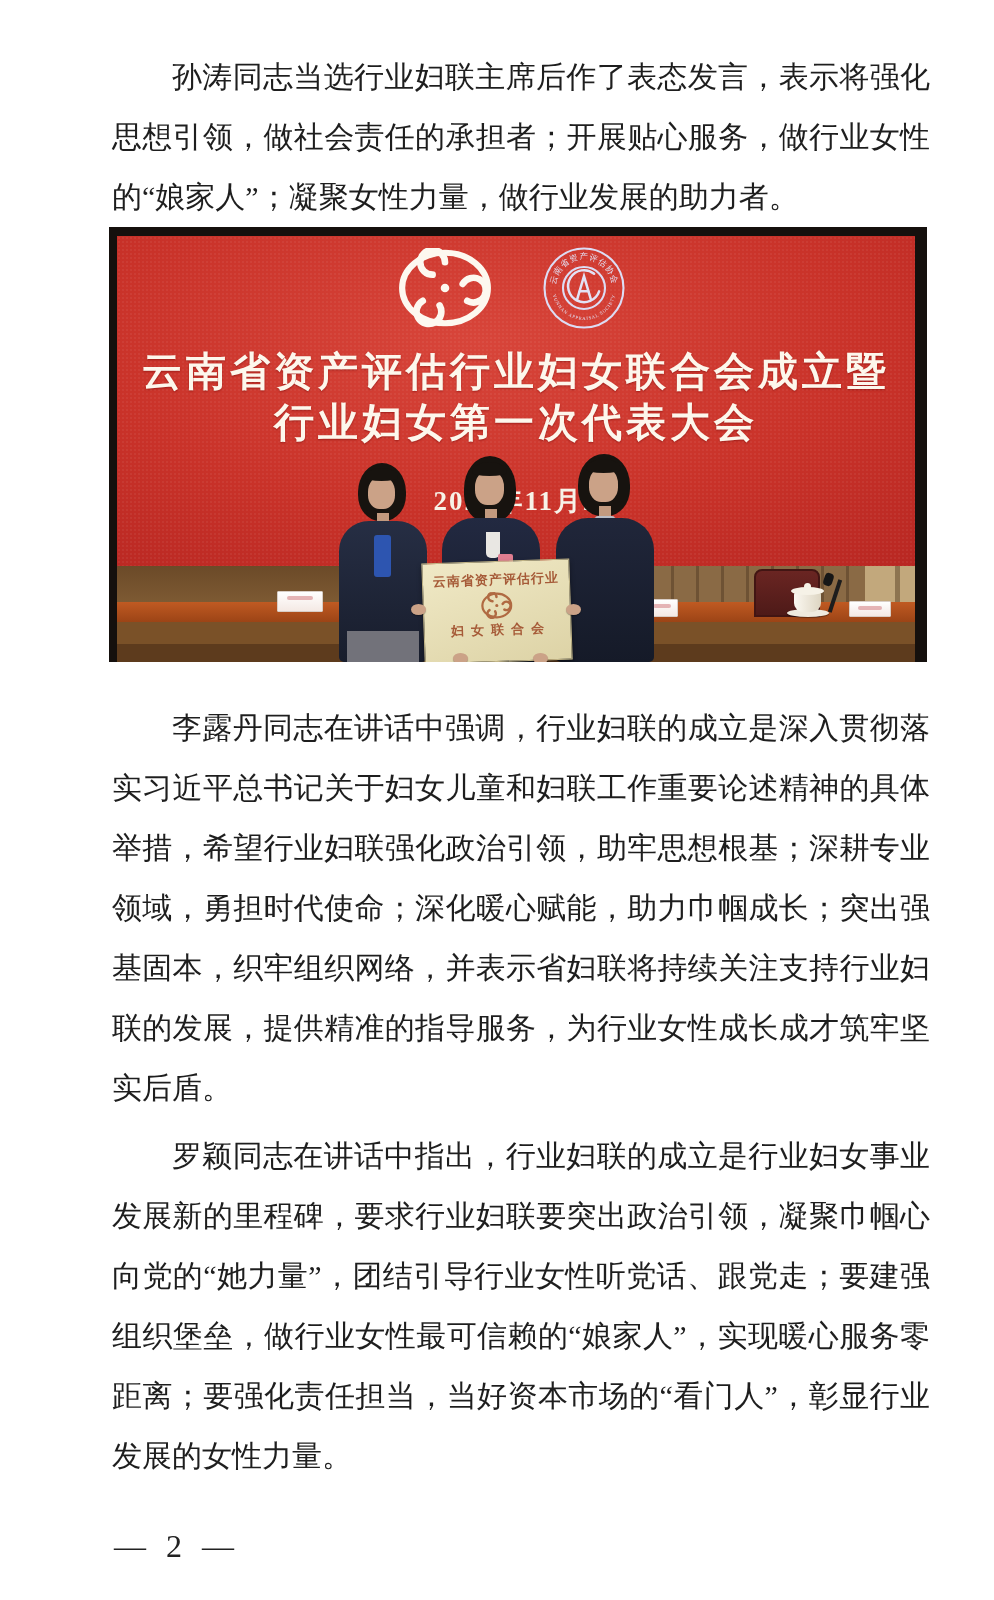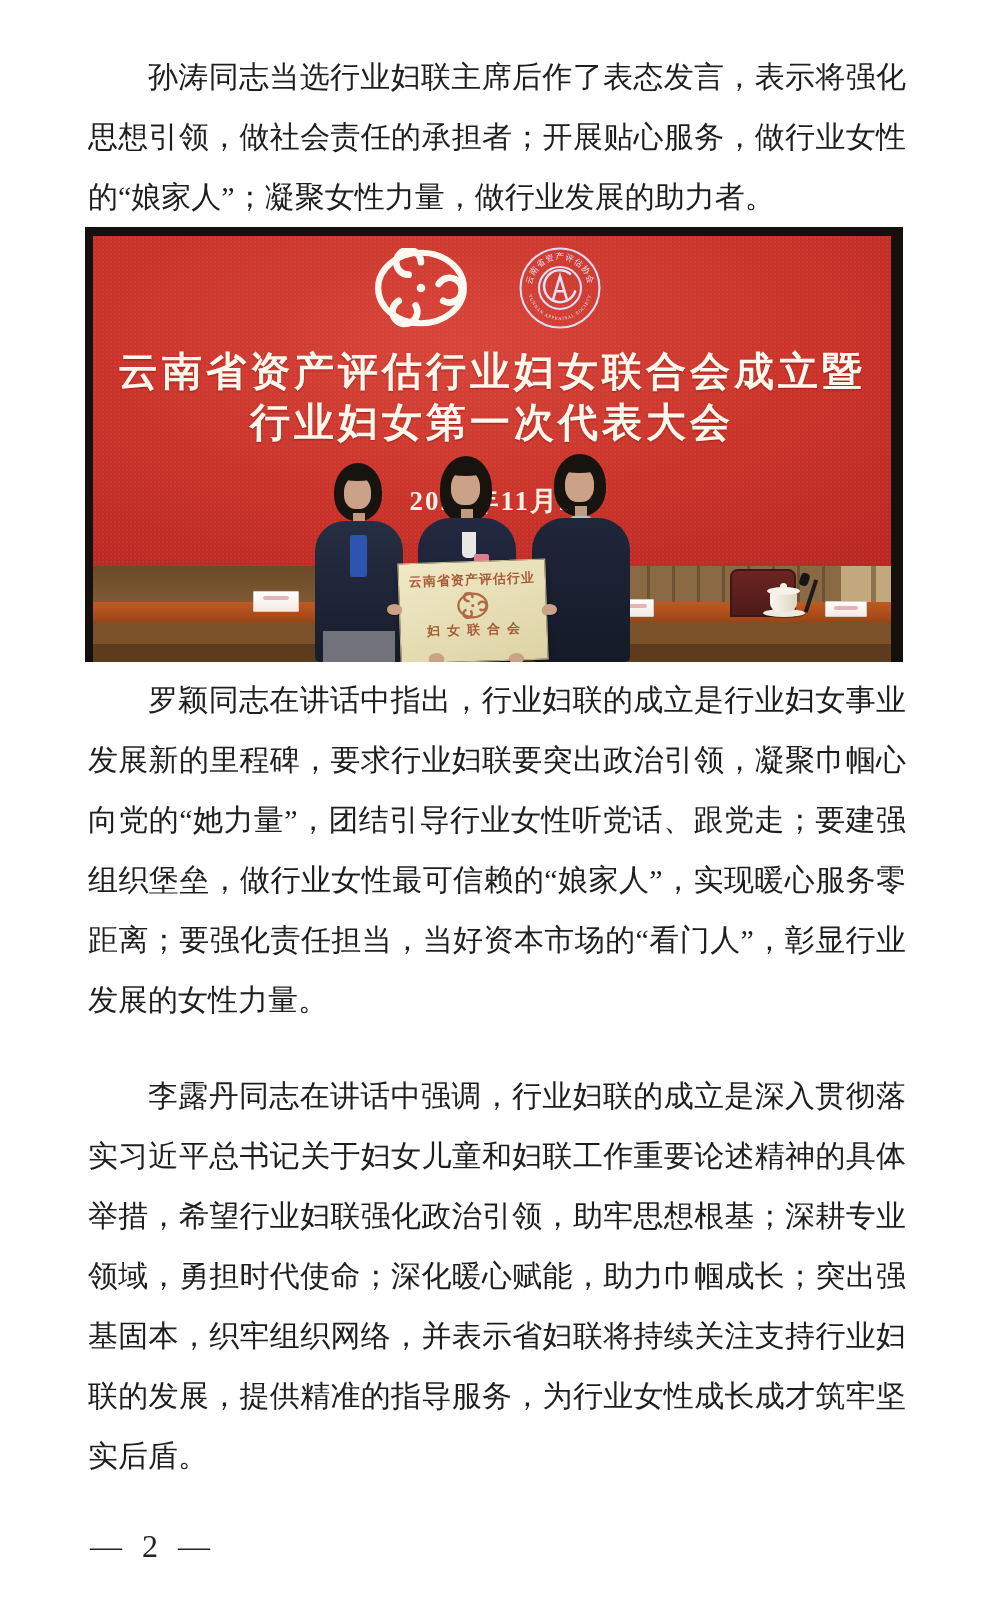--- a/index.html
+++ b/index.html
@@ -1,21 +1,21 @@
 <!DOCTYPE html>
 <html><head>
 <meta charset="utf-8">
 <style>
   html,body { margin:0; padding:0; }
   body {
     width:994px; height:1600px; background:#ffffff; position:relative;
     font-family:"Liberation Serif","DejaVu Serif",serif;
     overflow:hidden;
   }
-  .page { position:absolute; inset:0; }
+  .page { position:absolute; inset:0;margin-left:24px; }
   .content { padding-top:47px; }
   .para {
     width:818px; margin:0 0 0 88px;
     font-size:30px; line-height:60px; color:#1e1e1e;
     text-align:justify; text-indent:2em;
     font-family:"Liberation Serif","DejaVu Serif",serif;
   }
   .para.after-photo { margin-top:36px; }
   .para.third { margin-top:8px; }
 
@@ -264,19 +264,19 @@
       </div>
       <span class="hand h1"></span>
       <span class="hand h2"></span>
       <span class="hand h3"></span>
       <span class="hand h4"></span>
 
       <div class="left-bezel"></div>
       <div class="right-bezel"></div>
     </figure>
 
+    <p class="para after-photo">李露丹同志在讲话中强调，行业妇联的成立是深入贯彻落实习近平总书记关于妇女儿童和妇联工作重要论述精神的具体举措，希望行业妇联强化政治引领，助牢思想根基；深耕专业领域，勇担时代使命；深化暖心赋能，助力巾帼成长；突出强基固本，织牢组织网络，并表示省妇联将持续关注支持行业妇联的发展，提供精准的指导服务，为行业女性成长成才筑牢坚实后盾。</p>
+
     <p class="para third">罗颖同志在讲话中指出，行业妇联的成立是行业妇女事业发展新的里程碑，要求行业妇联要突出政治引领，凝聚巾帼心向党的“她力量”，团结引导行业女性听党话、跟党走；要建强组织堡垒，做行业女性最可信赖的“娘家人”，实现暖心服务零距离；要强化责任担当，当好资本市场的“看门人”，彰显行业发展的女性力量。</p>
-
-    <p class="para after-photo">李露丹同志在讲话中强调，行业妇联的成立是深入贯彻落实习近平总书记关于妇女儿童和妇联工作重要论述精神的具体举措，希望行业妇联强化政治引领，助牢思想根基；深耕专业领域，勇担时代使命；深化暖心赋能，助力巾帼成长；突出强基固本，织牢组织网络，并表示省妇联将持续关注支持行业妇联的发展，提供精准的指导服务，为行业女性成长成才筑牢坚实后盾。</p>
   </div>
 
   <div class="page-number">— 2 —</div>
 </div>
 
 </body></html>

